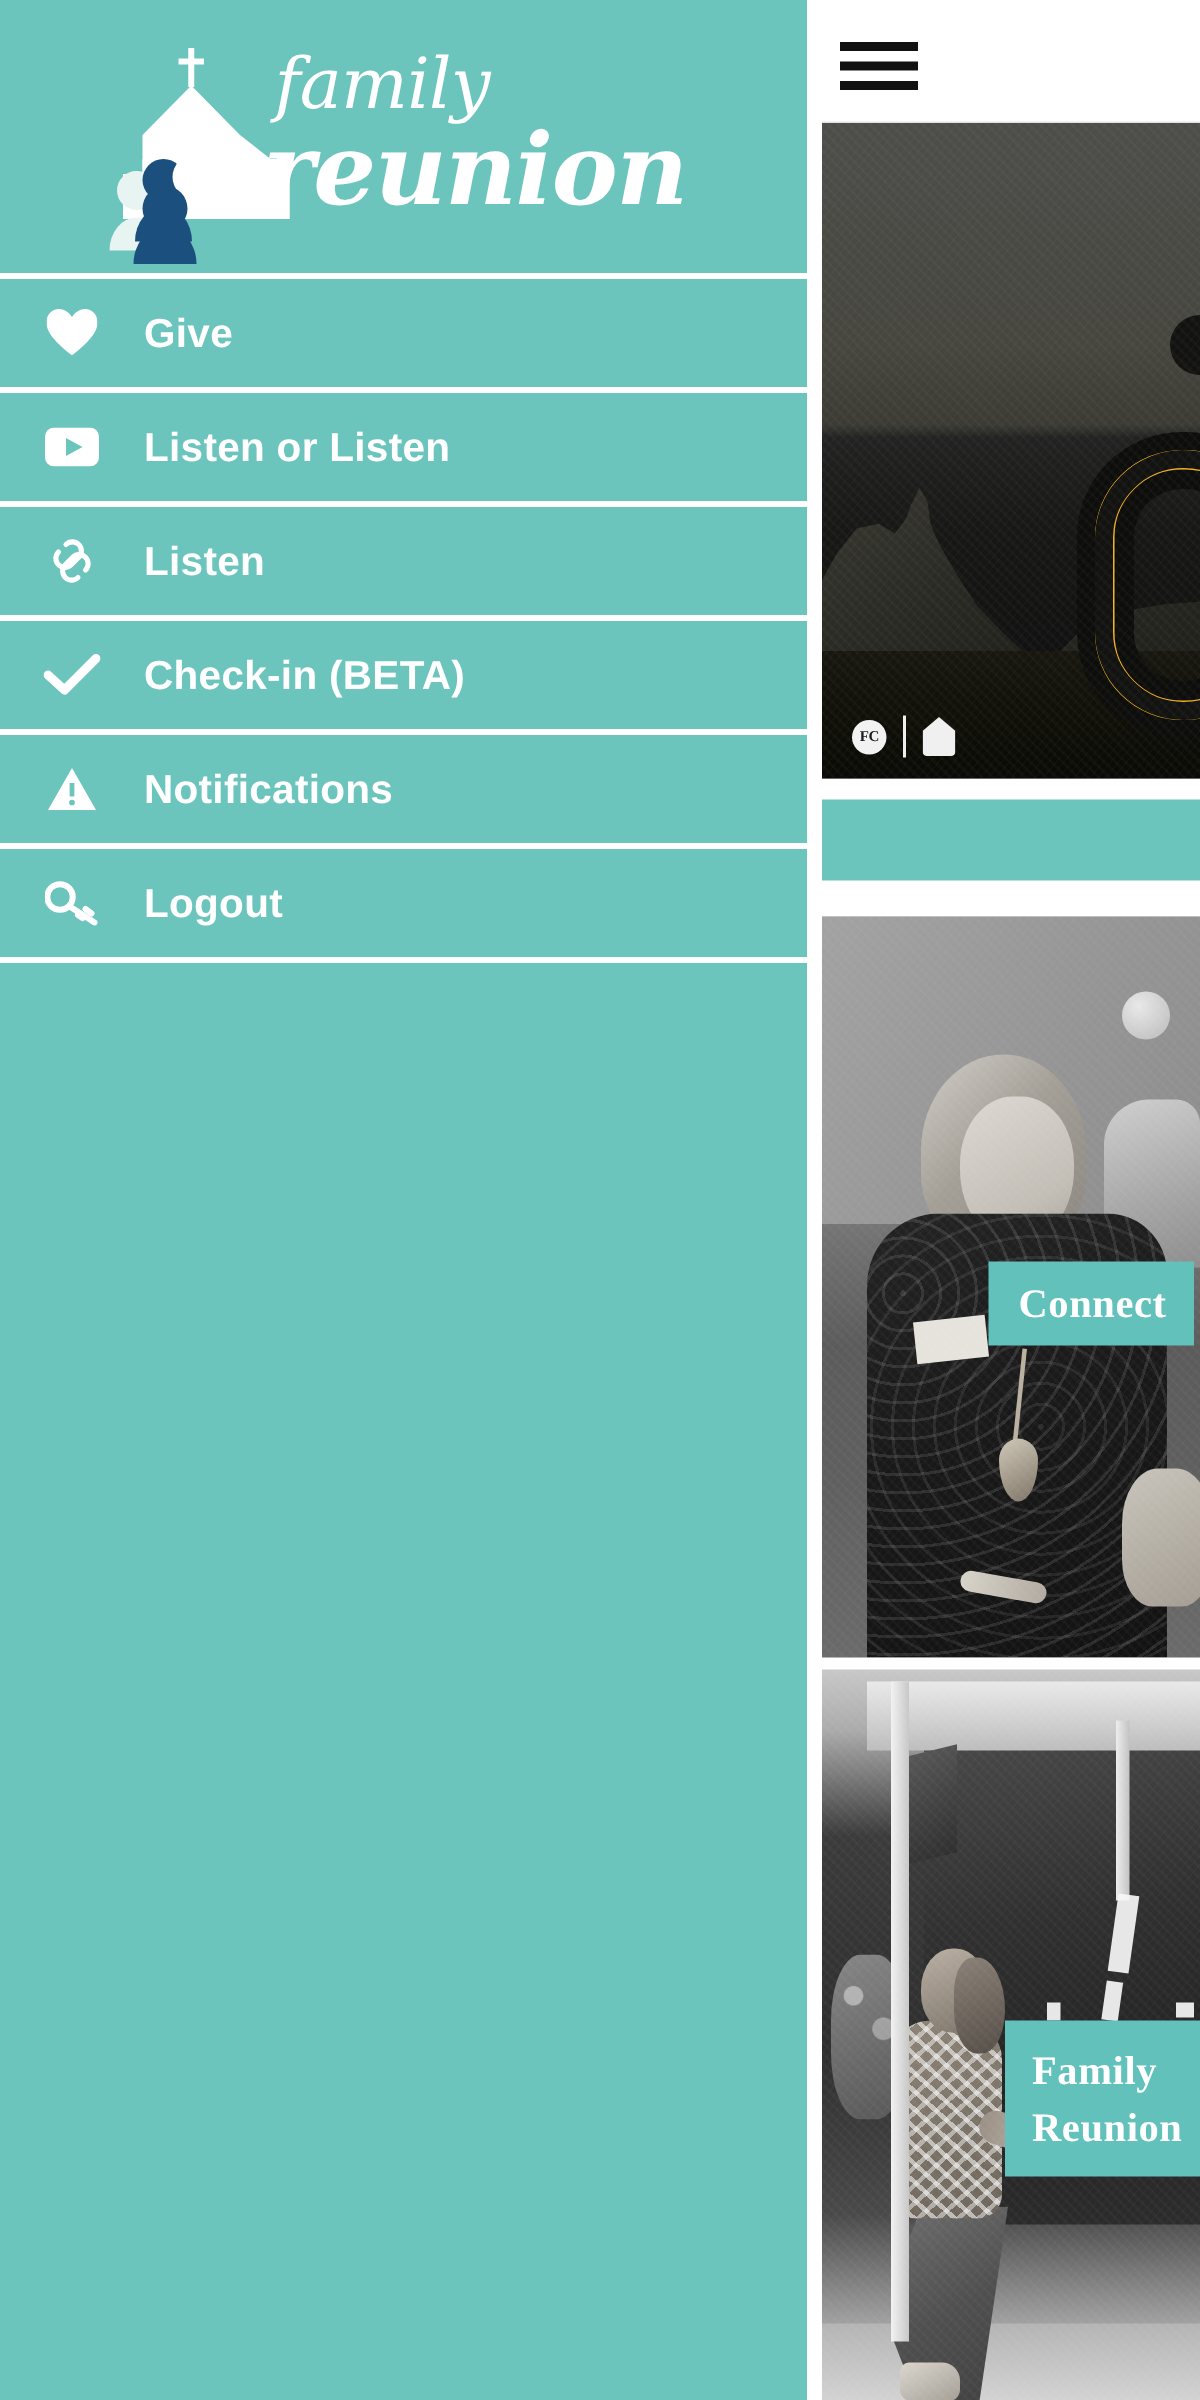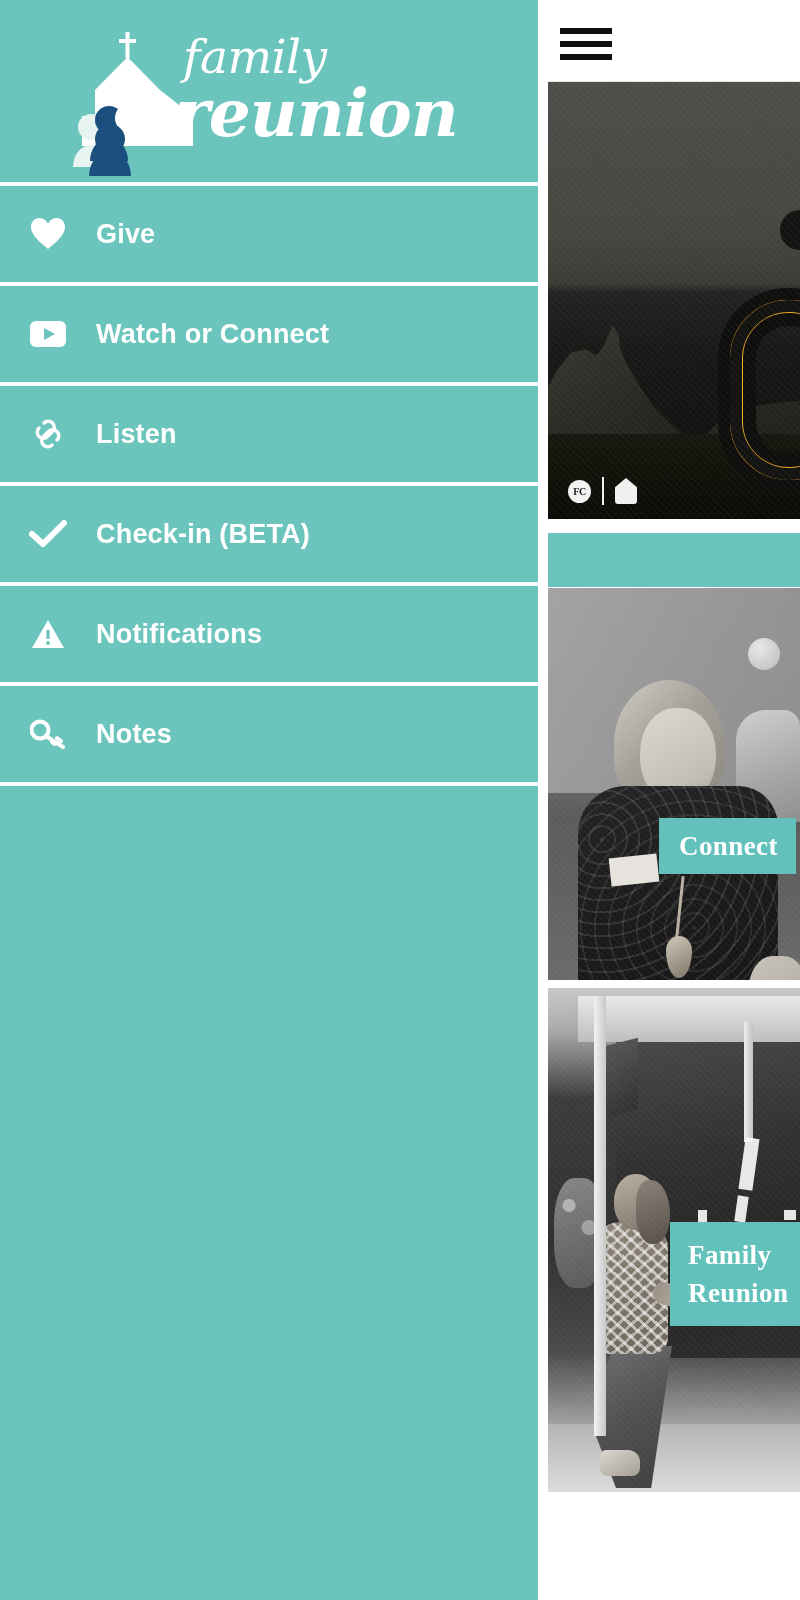--- a/index.html
+++ b/index.html
@@ -42,21 +42,21 @@
     font-family:"DejaVu Serif", serif;
     font-style:italic; font-weight:700;
     font-size:66px; line-height:66px;
     letter-spacing:-1px;
     margin-top:-2px;
   }
 
   #menu { position:relative; }
   .menu-item {
     position:relative;
-    height:100px;
+    height:76px;
     display:flex; align-items:center;
     border-bottom:4px solid #ffffff;
     cursor:pointer;
   }
   .menu-icon {
     width:96px;
     display:flex; align-items:center; justify-content:center;
     flex:0 0 96px;
   }
   .menu-icon svg { display:block; }
@@ -167,22 +167,22 @@
   }
 
   
   #teal-block {
     height:54px; background:#6cc5bd;
     margin-top:14px;
   }
 
   
   #card-connect {
-    height:392px;
-    margin-top:1px;
+    height:494px;
+    margin-top:24px;
     background:linear-gradient(to bottom,#9b9b9b 0%, #9a9a9a 26%, #777 40%, #5b5b5b 58%, #5f5f5f 76%, #6a6a6a 100%);
   }
   #connect-wallA {
     position:absolute; left:0; top:0; width:252px; height:205px;
     background:linear-gradient(120deg,#a2a2a2 0%, #949494 60%, #8c8c8c 100%);
   }
   #connect-balloon {
     position:absolute; left:200px; top:50px;
     width:32px; height:32px; border-radius:50%;
     background:radial-gradient(circle at 35% 30%, #e8e8e8, #b9b9b9);
@@ -462,21 +462,21 @@
         <div class="menu-label">Give</div>
       </div>
 
       <div class="menu-item">
         <div class="menu-icon">
           <svg viewBox="0 0 36 26" width="36" height="26">
               <rect x="0" y="0" width="36" height="26" rx="6" fill="#ffffff"></rect>
               <path d="M14 7 L25 13 L14 19 Z" fill="#6cc5bd"></path>
             </svg>
         </div>
-        <div class="menu-label">Watch or Connect</div>
+        <div class="menu-label">Listen or Listen</div>
       </div>
 
 
       <div class="menu-item">
         <div class="menu-icon">
           <svg viewBox="0 0 34 34" width="34" height="34">
             <g fill="none" stroke="#ffffff" stroke-width="3.4" stroke-linecap="round">
               <path d="M13 6 a6 6 0 0 1 8.5 8.5 l-5 5 a6 6 0 0 1 -8.5 -8.5"></path>
               <path d="M21 28 a6 6 0 0 1 -8.5 -8.5 l5 -5 a6 6 0 0 1 8.5 8.5"></path>
             </g>
@@ -507,19 +507,19 @@
 
       <div class="menu-item">
         <div class="menu-icon">
           <svg viewBox="0 0 36 30" width="36" height="30">
             <circle cx="10" cy="11" r="8.5" fill="none" stroke="#ffffff" stroke-width="4"></circle>
             <path d="M16 17 L33 28" stroke="#ffffff" stroke-width="4" stroke-linecap="round"></path>
             <path d="M27 19 L31 22" stroke="#ffffff" stroke-width="4" stroke-linecap="round"></path>
             <path d="M22 23 L25 25" stroke="#ffffff" stroke-width="4" stroke-linecap="round"></path>
           </svg>
         </div>
-        <div class="menu-label">Notes</div>
+        <div class="menu-label">Logout</div>
       </div>
 
     </div>
   </div>
 
 </div>
 
 </body></html>

